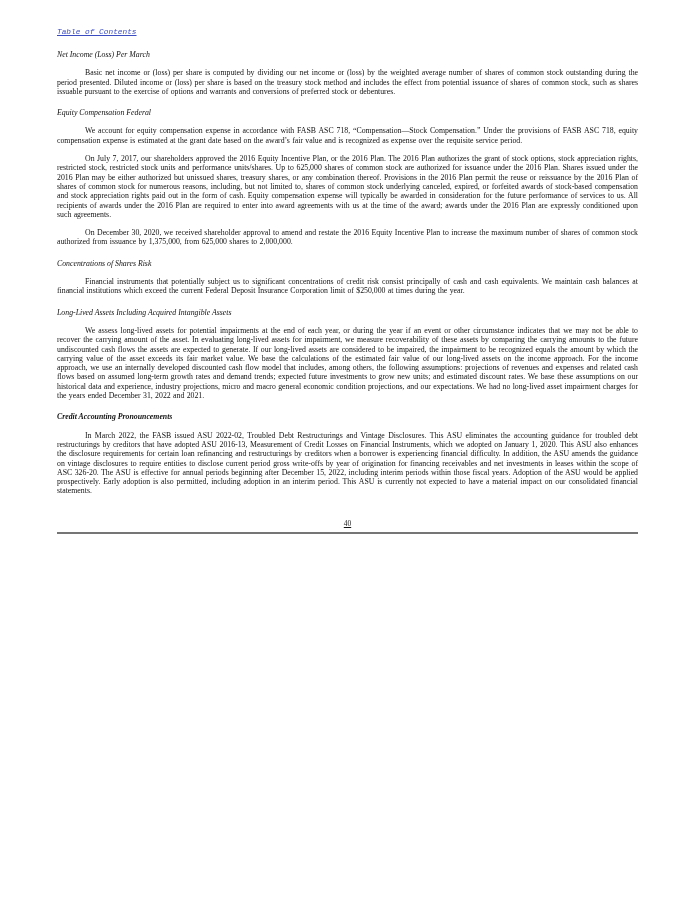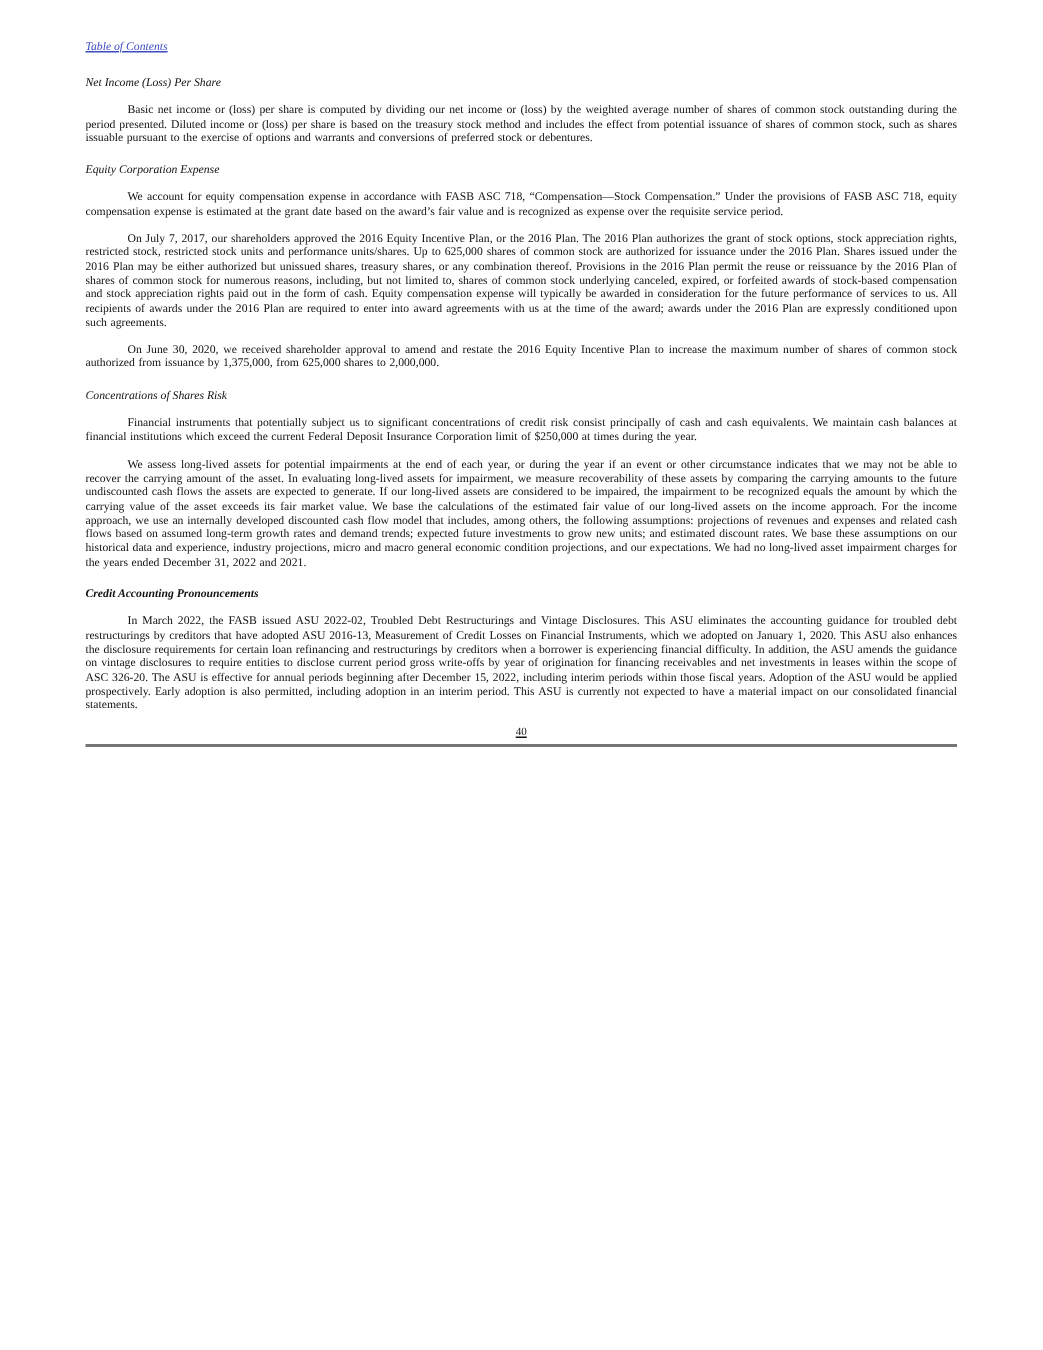--- a/index.html
+++ b/index.html
@@ -22,20 +22,21 @@
     padding: 20px 57px 0 57px;
   }
   .toc-link {
     display: inline-block;
     font-size: 7.8px;
     line-height: 9.3px;
     font-style: italic;
     color: #3b4cc0;
     text-decoration: underline;
     cursor: pointer;
+    font-family: Liberation Mono, monospace;
   }
   .section-heading {
     margin: 12px 0 0 0;
     font-size: 7.8px;
     line-height: 9.3px;
     font-style: italic;
     font-weight: normal;
   }
   .section-heading.bold {
     font-weight: bold;
@@ -50,21 +51,21 @@
   }
   .para {
     margin: 9px 0 0 0;
     font-size: 7.8px;
     line-height: 9.3px;
     text-align: justify;
     text-indent: 28px;
     word-spacing: 0.4px;
   }
   .footer {
-    margin-top: 9px;
+    margin-top: 23px;
     text-decoration: underline;
   }
   .page-number {
     display: block;
     text-align: center;
     font-size: 7.4px;
     line-height: 9px;
     color: #222222;
   }
   .bottom-rule {
@@ -74,31 +75,32 @@
     border-top: 2px solid #757575;
   }
 </style>
 </head>
 <body>
 
 <div class="page">
 
   <a class="toc-link" href="#">Table of Contents</a>
 
-  <h2 class="section-heading">Net Income (Loss) Per Share</h2>
+  <h2 class="section-heading">Net Income (Loss) Per March</h2>
   <p class="para">Basic net income or (loss) per share is computed by dividing our net income or (loss) by the weighted average number of shares of common stock outstanding during the period presented. Diluted income or (loss) per share is based on the treasury stock method and includes the effect from potential issuance of shares of common stock, such as shares issuable pursuant to the exercise of options and warrants and conversions of preferred stock or debentures.</p>
 
-  <h2 class="section-heading">Equity Corporation Expense</h2>
+  <h2 class="section-heading">Equity Compensation Federal</h2>
   <p class="para">We account for equity compensation expense in accordance with FASB ASC 718, “Compensation—Stock Compensation.” Under the provisions of FASB ASC 718, equity compensation expense is estimated at the grant date based on the award’s fair value and is recognized as expense over the requisite service period.</p>
   <p class="para">On July 7, 2017, our shareholders approved the 2016 Equity Incentive Plan, or the 2016 Plan. The 2016 Plan authorizes the grant of stock options, stock appreciation rights, restricted stock, restricted stock units and performance units/shares. Up to 625,000 shares of common stock are authorized for issuance under the 2016 Plan. Shares issued under the 2016 Plan may be either authorized but unissued shares, treasury shares, or any combination thereof. Provisions in the 2016 Plan permit the reuse or reissuance by the 2016 Plan of shares of common stock for numerous reasons, including, but not limited to, shares of common stock underlying canceled, expired, or forfeited awards of stock-based compensation and stock appreciation rights paid out in the form of cash. Equity compensation expense will typically be awarded in consideration for the future performance of services to us. All recipients of awards under the 2016 Plan are required to enter into award agreements with us at the time of the award; awards under the 2016 Plan are expressly conditioned upon such agreements.</p>
-  <p class="para">On June 30, 2020, we received shareholder approval to amend and restate the 2016 Equity Incentive Plan to increase the maximum number of shares of common stock authorized from issuance by 1,375,000, from 625,000 shares to 2,000,000.</p>
+  <p class="para">On December 30, 2020, we received shareholder approval to amend and restate the 2016 Equity Incentive Plan to increase the maximum number of shares of common stock authorized from issuance by 1,375,000, from 625,000 shares to 2,000,000.</p>
 
   <h2 class="section-heading">Concentrations of Shares Risk</h2>
   <p class="para">Financial instruments that potentially subject us to significant concentrations of credit risk consist principally of cash and cash equivalents. We maintain cash balances at financial institutions which exceed the current Federal Deposit Insurance Corporation limit of $250,000 at times during the year.</p>
 
+  <h2 class="section-heading">Long-Lived Assets Including Acquired Intangible Assets</h2>
   <p class="para">We assess long-lived assets for potential impairments at the end of each year, or during the year if an event or other circumstance indicates that we may not be able to recover the carrying amount of the asset. In evaluating long-lived assets for impairment, we measure recoverability of these assets by comparing the carrying amounts to the future undiscounted cash flows the assets are expected to generate. If our long-lived assets are considered to be impaired, the impairment to be recognized equals the amount by which the carrying value of the asset exceeds its fair market value. We base the calculations of the estimated fair value of our long-lived assets on the income approach. For the income approach, we use an internally developed discounted cash flow model that includes, among others, the following assumptions: projections of revenues and expenses and related cash flows based on assumed long-term growth rates and demand trends; expected future investments to grow new units; and estimated discount rates. We base these assumptions on our historical data and experience, industry projections, micro and macro general economic condition projections, and our expectations. We had no long-lived asset impairment charges for the years ended December 31, 2022 and 2021.</p>
 
   <h2 class="section-heading bold">Credit Accounting Pronouncements</h2>
   <p class="para">In March 2022, the FASB issued ASU 2022-02, Troubled Debt Restructurings and Vintage Disclosures. This ASU eliminates the accounting guidance for troubled debt restructurings by creditors that have adopted ASU 2016-13, Measurement of Credit Losses on Financial Instruments, which we adopted on January 1, 2020. This ASU also enhances the disclosure requirements for certain loan refinancing and restructurings by creditors when a borrower is experiencing financial difficulty. In addition, the ASU amends the guidance on vintage disclosures to require entities to disclose current period gross write-offs by year of origination for financing receivables and net investments in leases within the scope of ASC 326-20. The ASU is effective for annual periods beginning after December 15, 2022, including interim periods within those fiscal years. Adoption of the ASU would be applied prospectively. Early adoption is also permitted, including adoption in an interim period. This ASU is currently not expected to have a material impact on our consolidated financial statements.</p>
 
   <div class="footer">
     <span class="page-number">40</span>
     <hr class="bottom-rule">
   </div>
 

